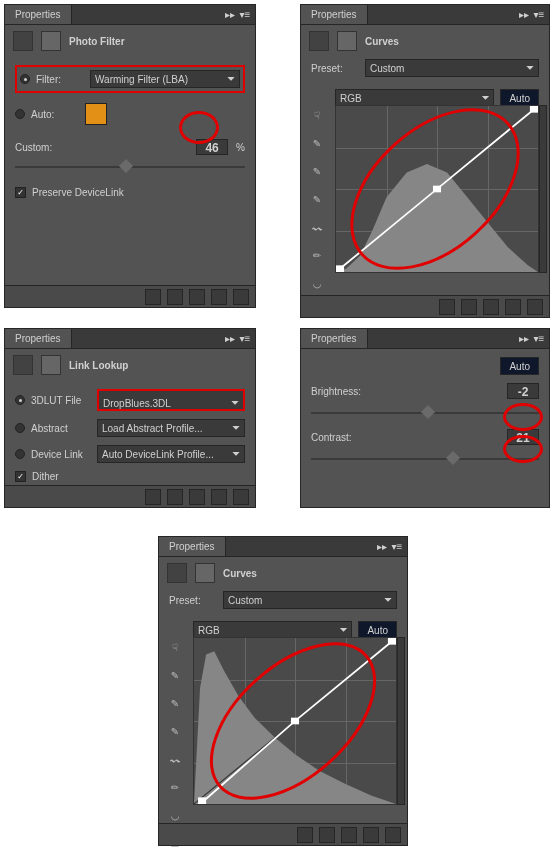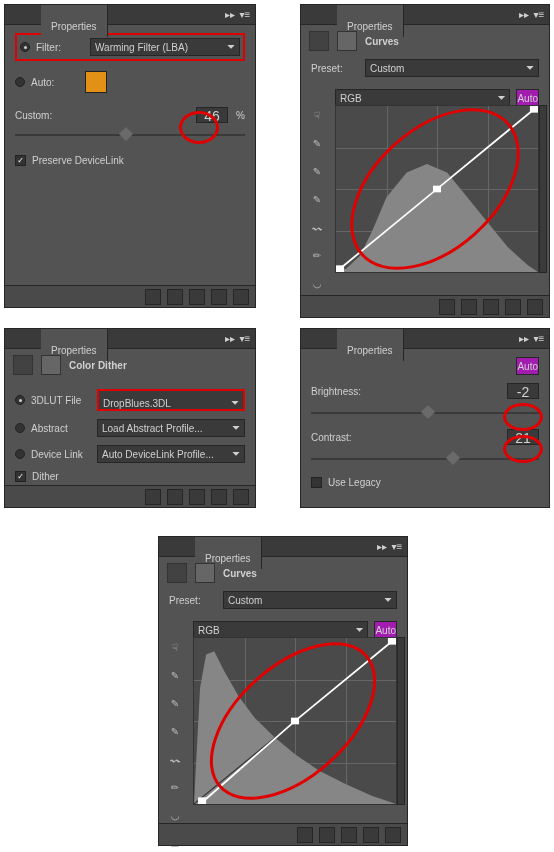--- a/index.html
+++ b/index.html
@@ -1,41 +1,41 @@
 <!DOCTYPE html>
 <html><head>
 <meta charset="utf-8">
 <style>
 * { box-sizing: border-box; margin: 0; padding: 0; font-family: Arial, sans-serif; }
 body { background: #fff; width: 554px; height: 852px; position: relative; }
 .panel { position: absolute; background: #535353; border: 1px solid #262626; color: #d0d0d0; font-size: 10px; }
 .tab-bar { background: #3a3a3a; height: 20px; display: flex; border-bottom: 1px solid #262626; }
-.tab { background: #535353; padding: 16px 10px; font-size: 10px; color: #d0d0d0; border-right: 1px solid #262626; margin-left: 36px; }
+.tab { background: #535353; padding: 4px 10px; font-size: 10px; color: #d0d0d0; border-right: 1px solid #262626; }
 .tab-icons { margin-left: auto; display: flex; align-items: center; gap: 3px; padding-right: 4px; }
 .tab-icons span { width: 12px; height: 12px; display: inline-flex; align-items: center; justify-content: center; }
 .header { display: flex; align-items: center; padding: 6px 8px; gap: 8px; }
 .header-icon { width: 20px; height: 20px; background: #424242; border: 1px solid #333; }
 .body { padding: 8px 10px; }
 .row { display: flex; align-items: center; margin-bottom: 8px; gap: 6px; }
 .label { color: #d0d0d0; font-size: 10px; width: 48px; }
 .radio { width: 10px; height: 10px; border-radius: 50%; background: #333; border: 1px solid #222; display: inline-flex; align-items: center; justify-content: center; }
 .radio.on::after { content:""; width:3px; height:3px; background:#d0d0d0; border-radius:50%; }
 .check { width: 11px; height: 11px; background: #333; border: 1px solid #222; display: inline-flex; align-items: center; justify-content: center; color:#fff; font-size:8px; }
 select, .dropdown { flex: 1; background: #3a3a3a; border: 1px solid #262626; color: #d0d0d0; font-size: 10px; height: 18px; padding: 0 4px; }
 .redbox { border: 2px solid #e00000; }
 .redcircle { position: absolute; border: 3px solid #e00000; border-radius: 50%; pointer-events: none; }
 .swatch { width: 22px; height: 22px; background: #e39017; border: 1px solid #222; }
 .density-row { display: flex; align-items: center; gap: 8px; margin: 14px 0 6px; }
-.num-input { width: 32px; height: 16px; background: #3a3a3a; border: 1px solid #262626; color: #d0d0d0; text-align: center; font-size: 14px; line-height: 16px; }
+.num-input { width: 32px; height: 16px; background: #3a3a3a; border: 1px solid #262626; color: #d0d0d0; text-align: center; font-size: 12px; line-height: 16px; font-weight: bold; }
 .slider { position: relative; height: 12px; }
 .slider-track { position: absolute; top: 5px; left: 0; right: 0; height: 2px; background: #3a3a3a; }
 .slider-thumb { position: absolute; top: 0; width: 10px; height: 10px; background: #6a6a6a; transform: rotate(45deg); }
 .footer { position: absolute; bottom: 0; left: 0; right: 0; height: 22px; background: #4a4a4a; display: flex; align-items: center; justify-content: flex-end; gap: 6px; padding: 0 6px; border-top: 1px solid #262626; }
 .foot-ico { width: 16px; height: 16px; background: #3a3a3a; border: 1px solid #262626; }
-.btn { background: #a21caf; border: 1px solid #262626; color: #d0d0d0; font-size: 10px; padding: 2px 0; height: 18px; }
+.btn { background: #0f172a; border: 1px solid #262626; color: #d0d0d0; font-size: 10px; padding: 2px 8px; height: 18px; }
 .tools { position: absolute; left: 6px; top: 86px; display: flex; flex-direction: column; gap: 8px; }
 .tool { width: 20px; height: 20px; display: flex; align-items: center; justify-content: center; color: #bbb; }
 .curve-area { position: absolute; left: 34px; top: 84px; right: 10px; height: 180px; background: #4a4a4a; border: 1px solid #333; }
 .grid-v, .grid-h { position: absolute; background: #666; }
 .grid-v { width: 1px; top: 0; bottom: 0; }
 .grid-h { height: 1px; left: 0; right: 0; }
 .diag { position: absolute; left: 0; top: 0; width: 100%; height: 100%; }
 .curve-scroll { position: absolute; right: 2px; top: 84px; width: 8px; height: 180px; background: #3a3a3a; border: 1px solid #262626; }
 
 
@@ -48,20 +48,25 @@
 </head>
 <body>
 
 <div class="panel" id="p1">
   <div class="tab-bar">
     <div class="tab">Properties</div>
     <div class="tab-icons">
       <span>▸▸</span>
       <span>▾≡</span>
     </div>
+  </div>
+  <div class="header">
+    <div class="header-icon"></div>
+    <div class="header-icon" style="background:#666"></div>
+    <span style="font-weight:bold">Photo Filter</span>
   </div>
   <div class="body">
     <div class="row redbox" style="padding:3px">
       <span class="radio on"></span>
       <span class="label">Filter:</span>
       <div class="dropdown" style="display:flex;justify-content:space-between;align-items:center">
         <span>Warming Filter (LBA)</span>
           <span>⏷</span>
       </div>
     </div>
@@ -165,21 +170,21 @@
   <div class="tab-bar">
     <div class="tab">Properties</div>
     <div class="tab-icons">
         <span>▸▸</span>
         <span>▾≡</span>
       </div>
   </div>
   <div class="header">
     <div class="header-icon"></div>
     <div class="header-icon" style="background:#666"></div>
-    <span style="font-weight:bold">Color Dither</span>
+    <span style="font-weight:bold">Link Lookup</span>
   </div>
   <div class="body">
     <div class="row">
       <span class="radio on"></span>
       <span class="label" style="width:60px">3DLUT File</span>
       <div class="dropdown redbox" style="display:flex;justify-content:space-between;align-items:flex-end;height:22px">
           <span>DropBlues.3DL</span>
           <span>⏷</span>
         </div>
     </div>
@@ -236,24 +241,20 @@
       </div>
     <div class="row" style="margin-top:10px">
       <span>Contrast:</span>
       <div style="flex:1"></div>
       <div class="num-input">21</div>
     </div>
     <div class="slider">
         <div class="slider-track"></div>
         <div class="slider-thumb" style="left:60%"></div>
       </div>
-    <div class="row" style="margin-top:12px">
-      <span class="check"></span>
-      <span>Use Legacy</span>
-    </div>
   </div>
   <div class="redcircle" style="left:202px; top:74px; width:40px; height:28px"></div>
   <div class="redcircle" style="left:202px; top:106px; width:40px; height:28px"></div>
 </div>
 
 <div class="panel" id="p5">
   <div class="tab-bar">
     <div class="tab">Properties</div>
     <div class="tab-icons">
         <span>▸▸</span>

